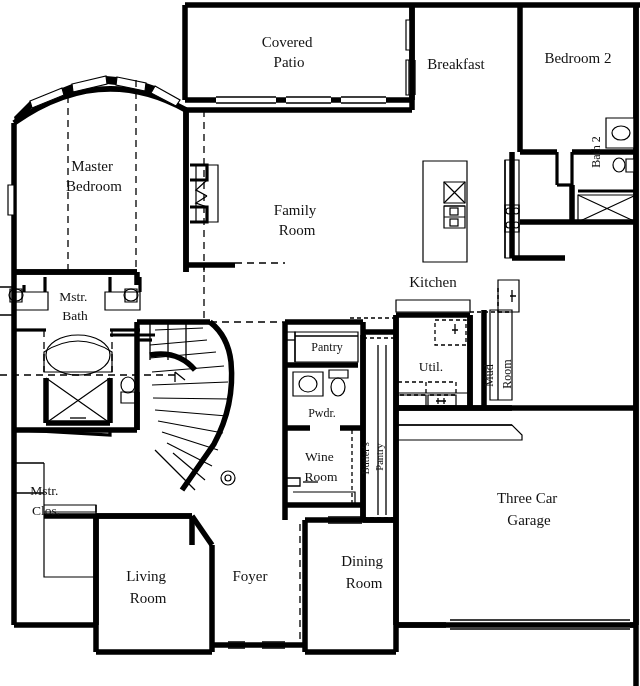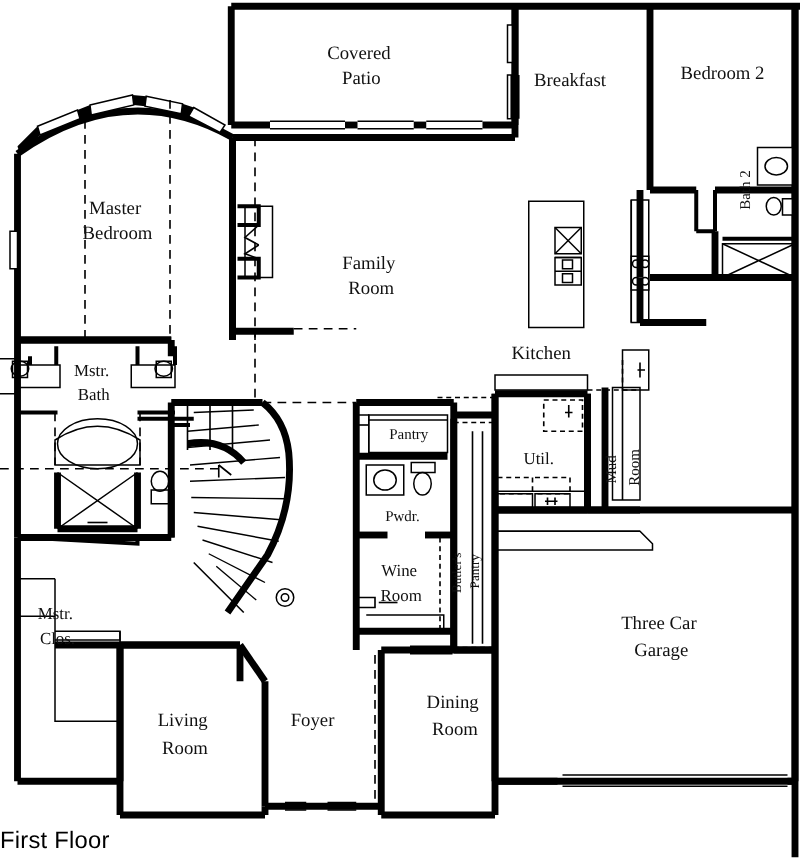--- a/index.html
+++ b/index.html
@@ -493,15 +493,14 @@
 
     <text class="rm-label rm-lg">
       <tspan x="364" y="563">Dining</tspan>
       <tspan x="364" y="585">Room</tspan>
     </text>
 
   </g>
 
 </svg>
 
-<div class="sheet-title">First Floor</div>
 
 </div>
 
 </body></html>

